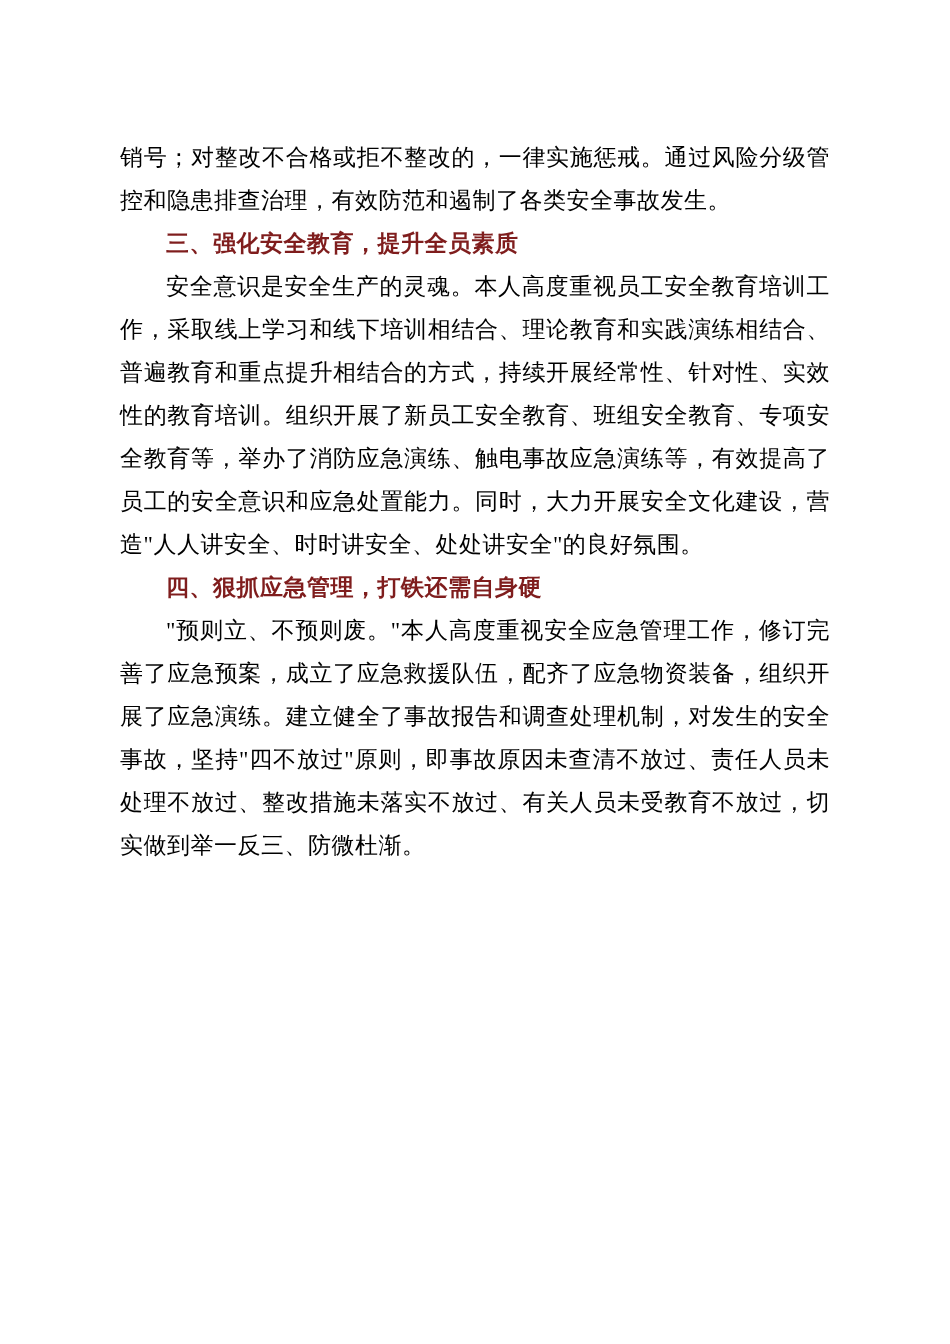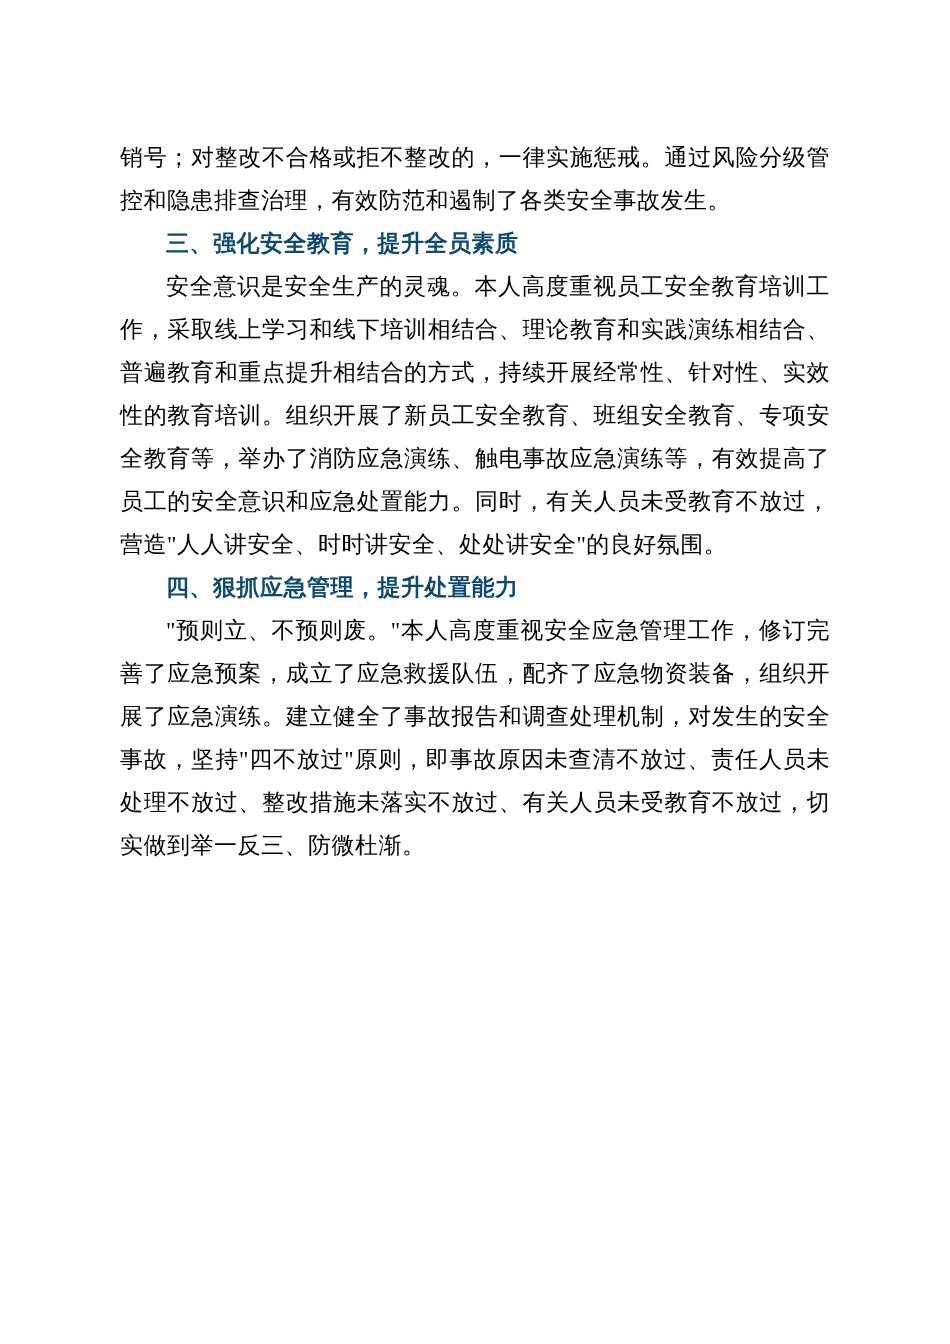--- a/index.html
+++ b/index.html
@@ -32,31 +32,31 @@
     text-indent: 0;
   }
   .heading {
     margin: 0;
     font-size: 23px;
     line-height: 43px;
     font-weight: bold;
     text-indent: 2em;
     letter-spacing: 0.5px;
     font-family: "Liberation Sans", "DejaVu Sans", sans-serif;
-    color: #0c4a6e;
+    color: #7f1d1d;
   }
 </style>
 </head>
 <body>
 
 <div class="page">
   <p class="para no-indent">销号；对整改不合格或拒不整改的，一律实施惩戒。通过风险分级管控和隐患排查治理，有效防范和遏制了各类安全事故发生。</p>
 
   <h2 class="heading">三、强化安全教育，提升全员素质</h2>
 
-  <p class="para">安全意识是安全生产的灵魂。本人高度重视员工安全教育培训工作，采取线上学习和线下培训相结合、理论教育和实践演练相结合、普遍教育和重点提升相结合的方式，持续开展经常性、针对性、实效性的教育培训。组织开展了新员工安全教育、班组安全教育、专项安全教育等，举办了消防应急演练、触电事故应急演练等，有效提高了员工的安全意识和应急处置能力。同时，有关人员未受教育不放过，营造"人人讲安全、时时讲安全、处处讲安全"的良好氛围。</p>
+  <p class="para">安全意识是安全生产的灵魂。本人高度重视员工安全教育培训工作，采取线上学习和线下培训相结合、理论教育和实践演练相结合、普遍教育和重点提升相结合的方式，持续开展经常性、针对性、实效性的教育培训。组织开展了新员工安全教育、班组安全教育、专项安全教育等，举办了消防应急演练、触电事故应急演练等，有效提高了员工的安全意识和应急处置能力。同时，大力开展安全文化建设，营造"人人讲安全、时时讲安全、处处讲安全"的良好氛围。</p>
 
-  <h2 class="heading">四、狠抓应急管理，提升处置能力</h2>
+  <h2 class="heading">四、狠抓应急管理，打铁还需自身硬</h2>
 
   <p class="para">"预则立、不预则废。"本人高度重视安全应急管理工作，修订完善了应急预案，成立了应急救援队伍，配齐了应急物资装备，组织开展了应急演练。建立健全了事故报告和调查处理机制，对发生的安全事故，坚持"四不放过"原则，即事故原因未查清不放过、责任人员未处理不放过、整改措施未落实不放过、有关人员未受教育不放过，切实做到举一反三、防微杜渐。</p>
 
 
 </div>
 
 </body></html>

